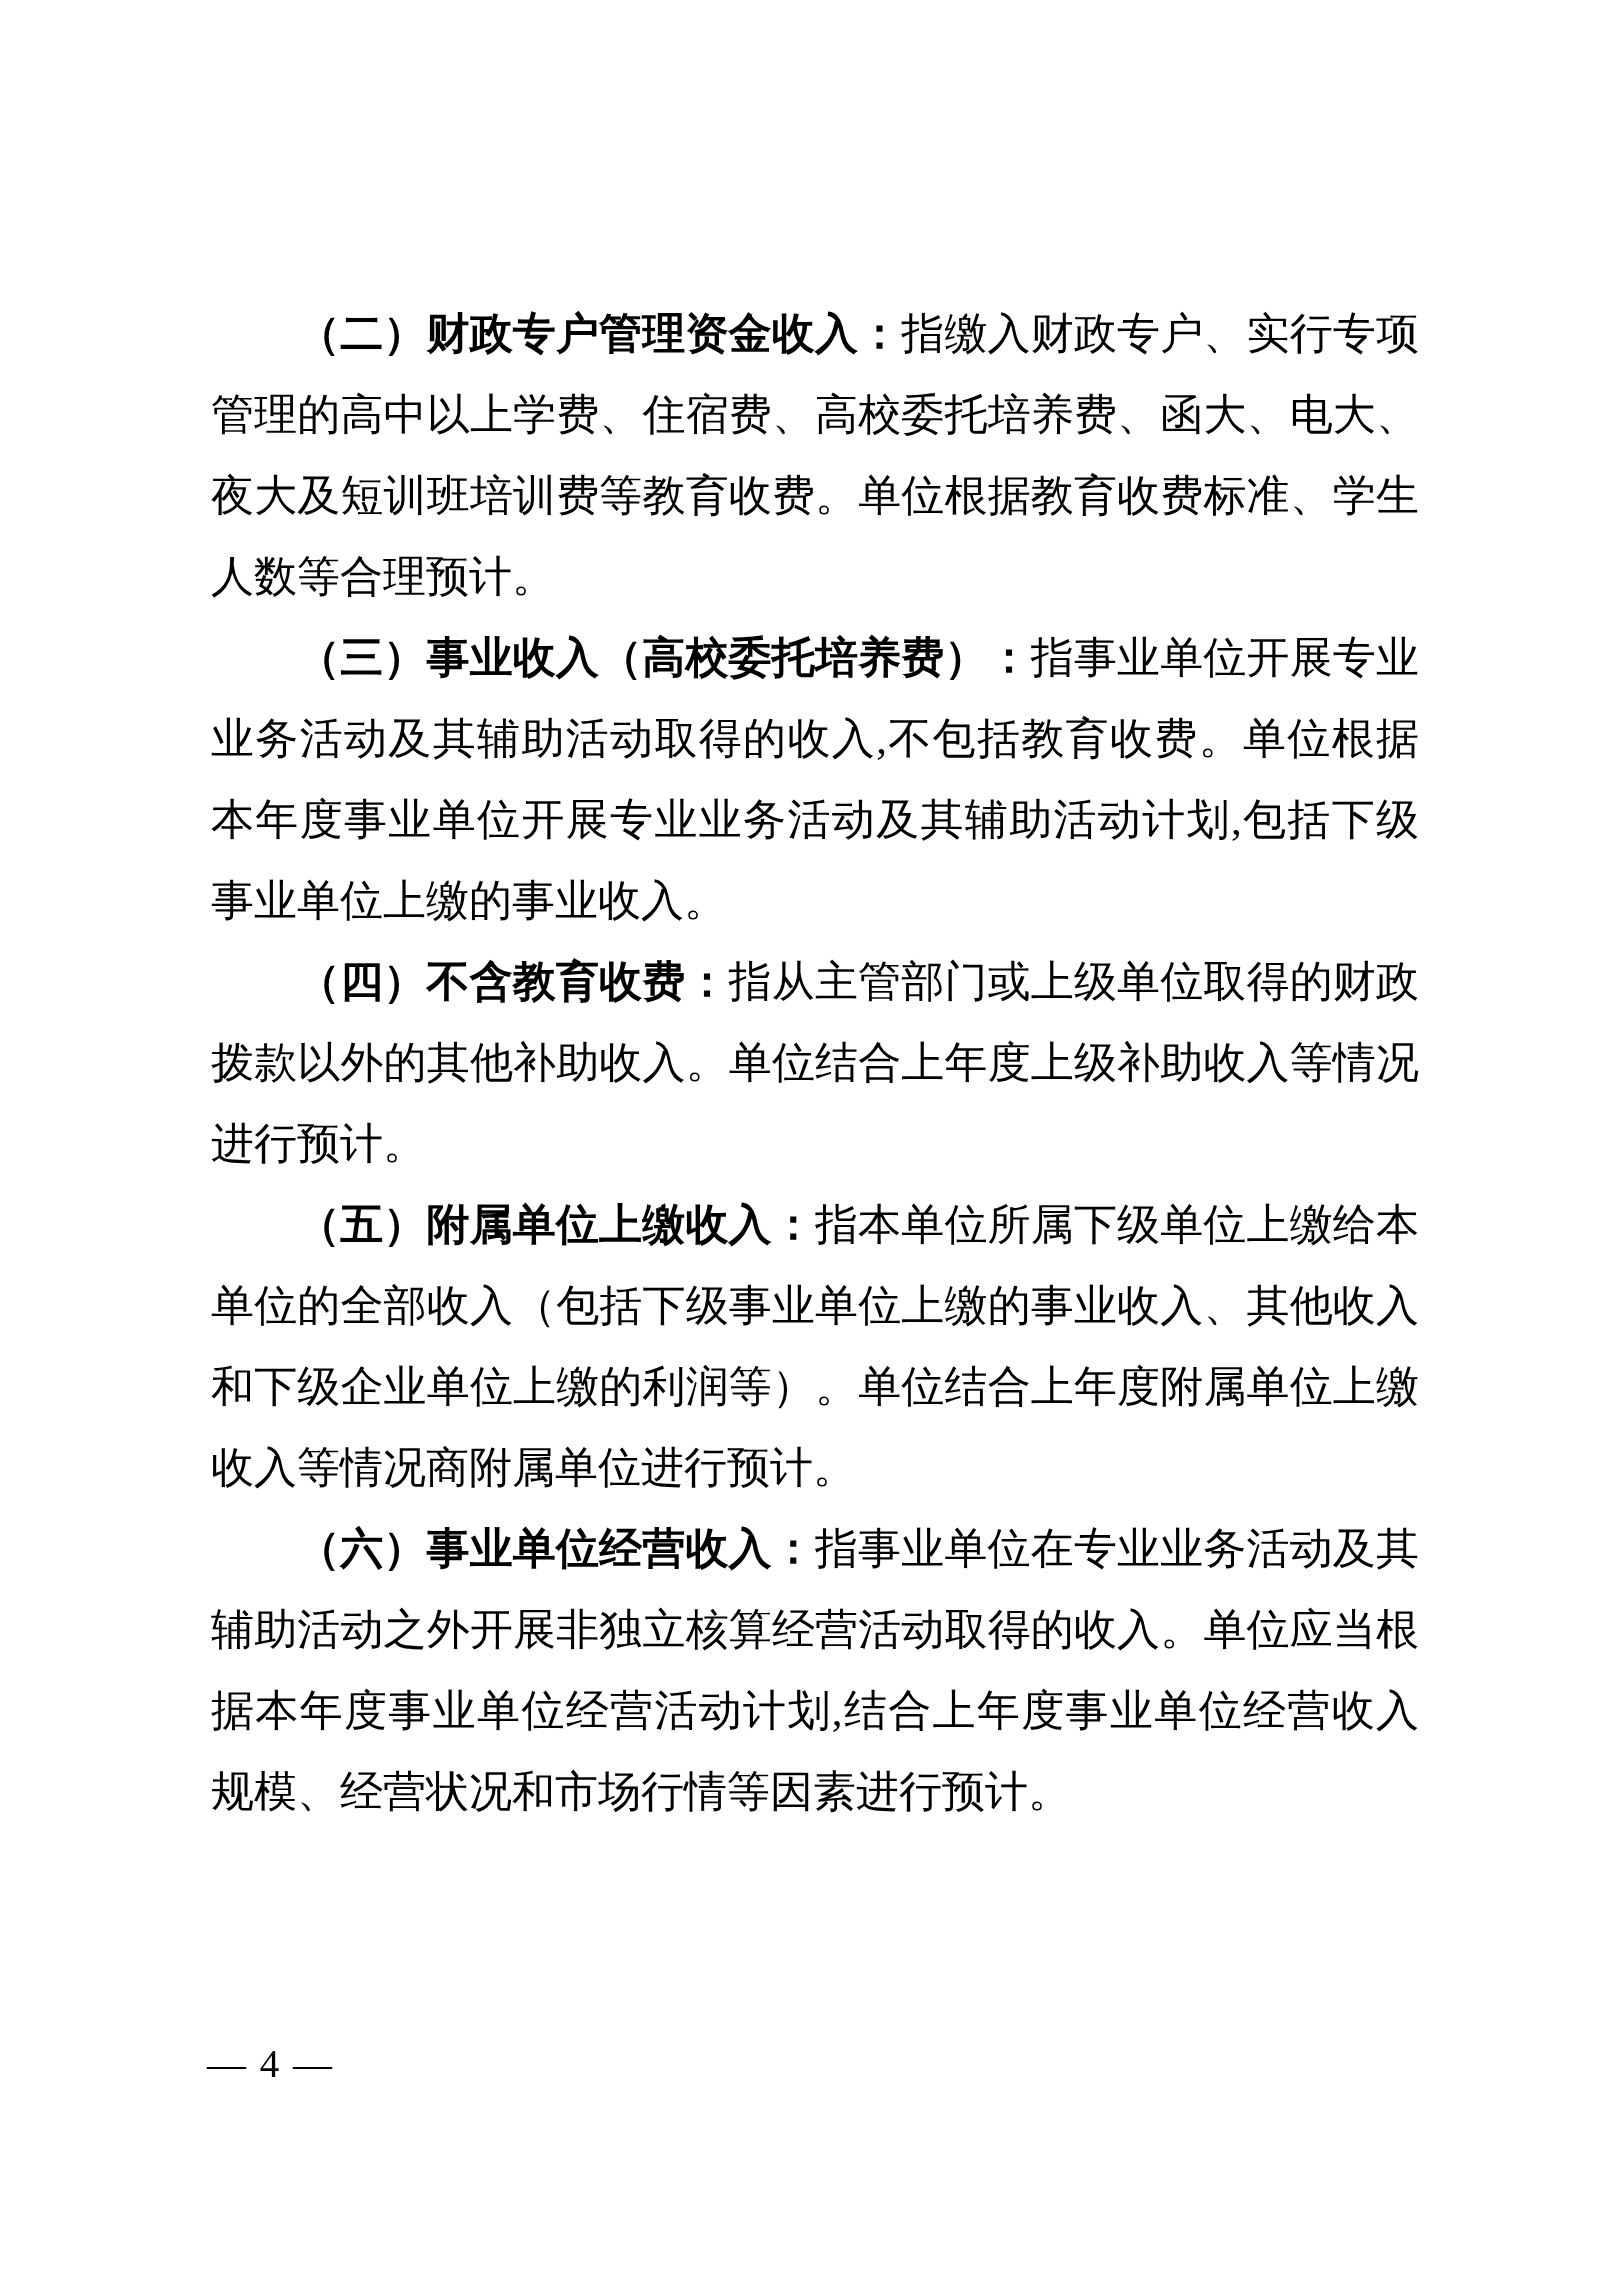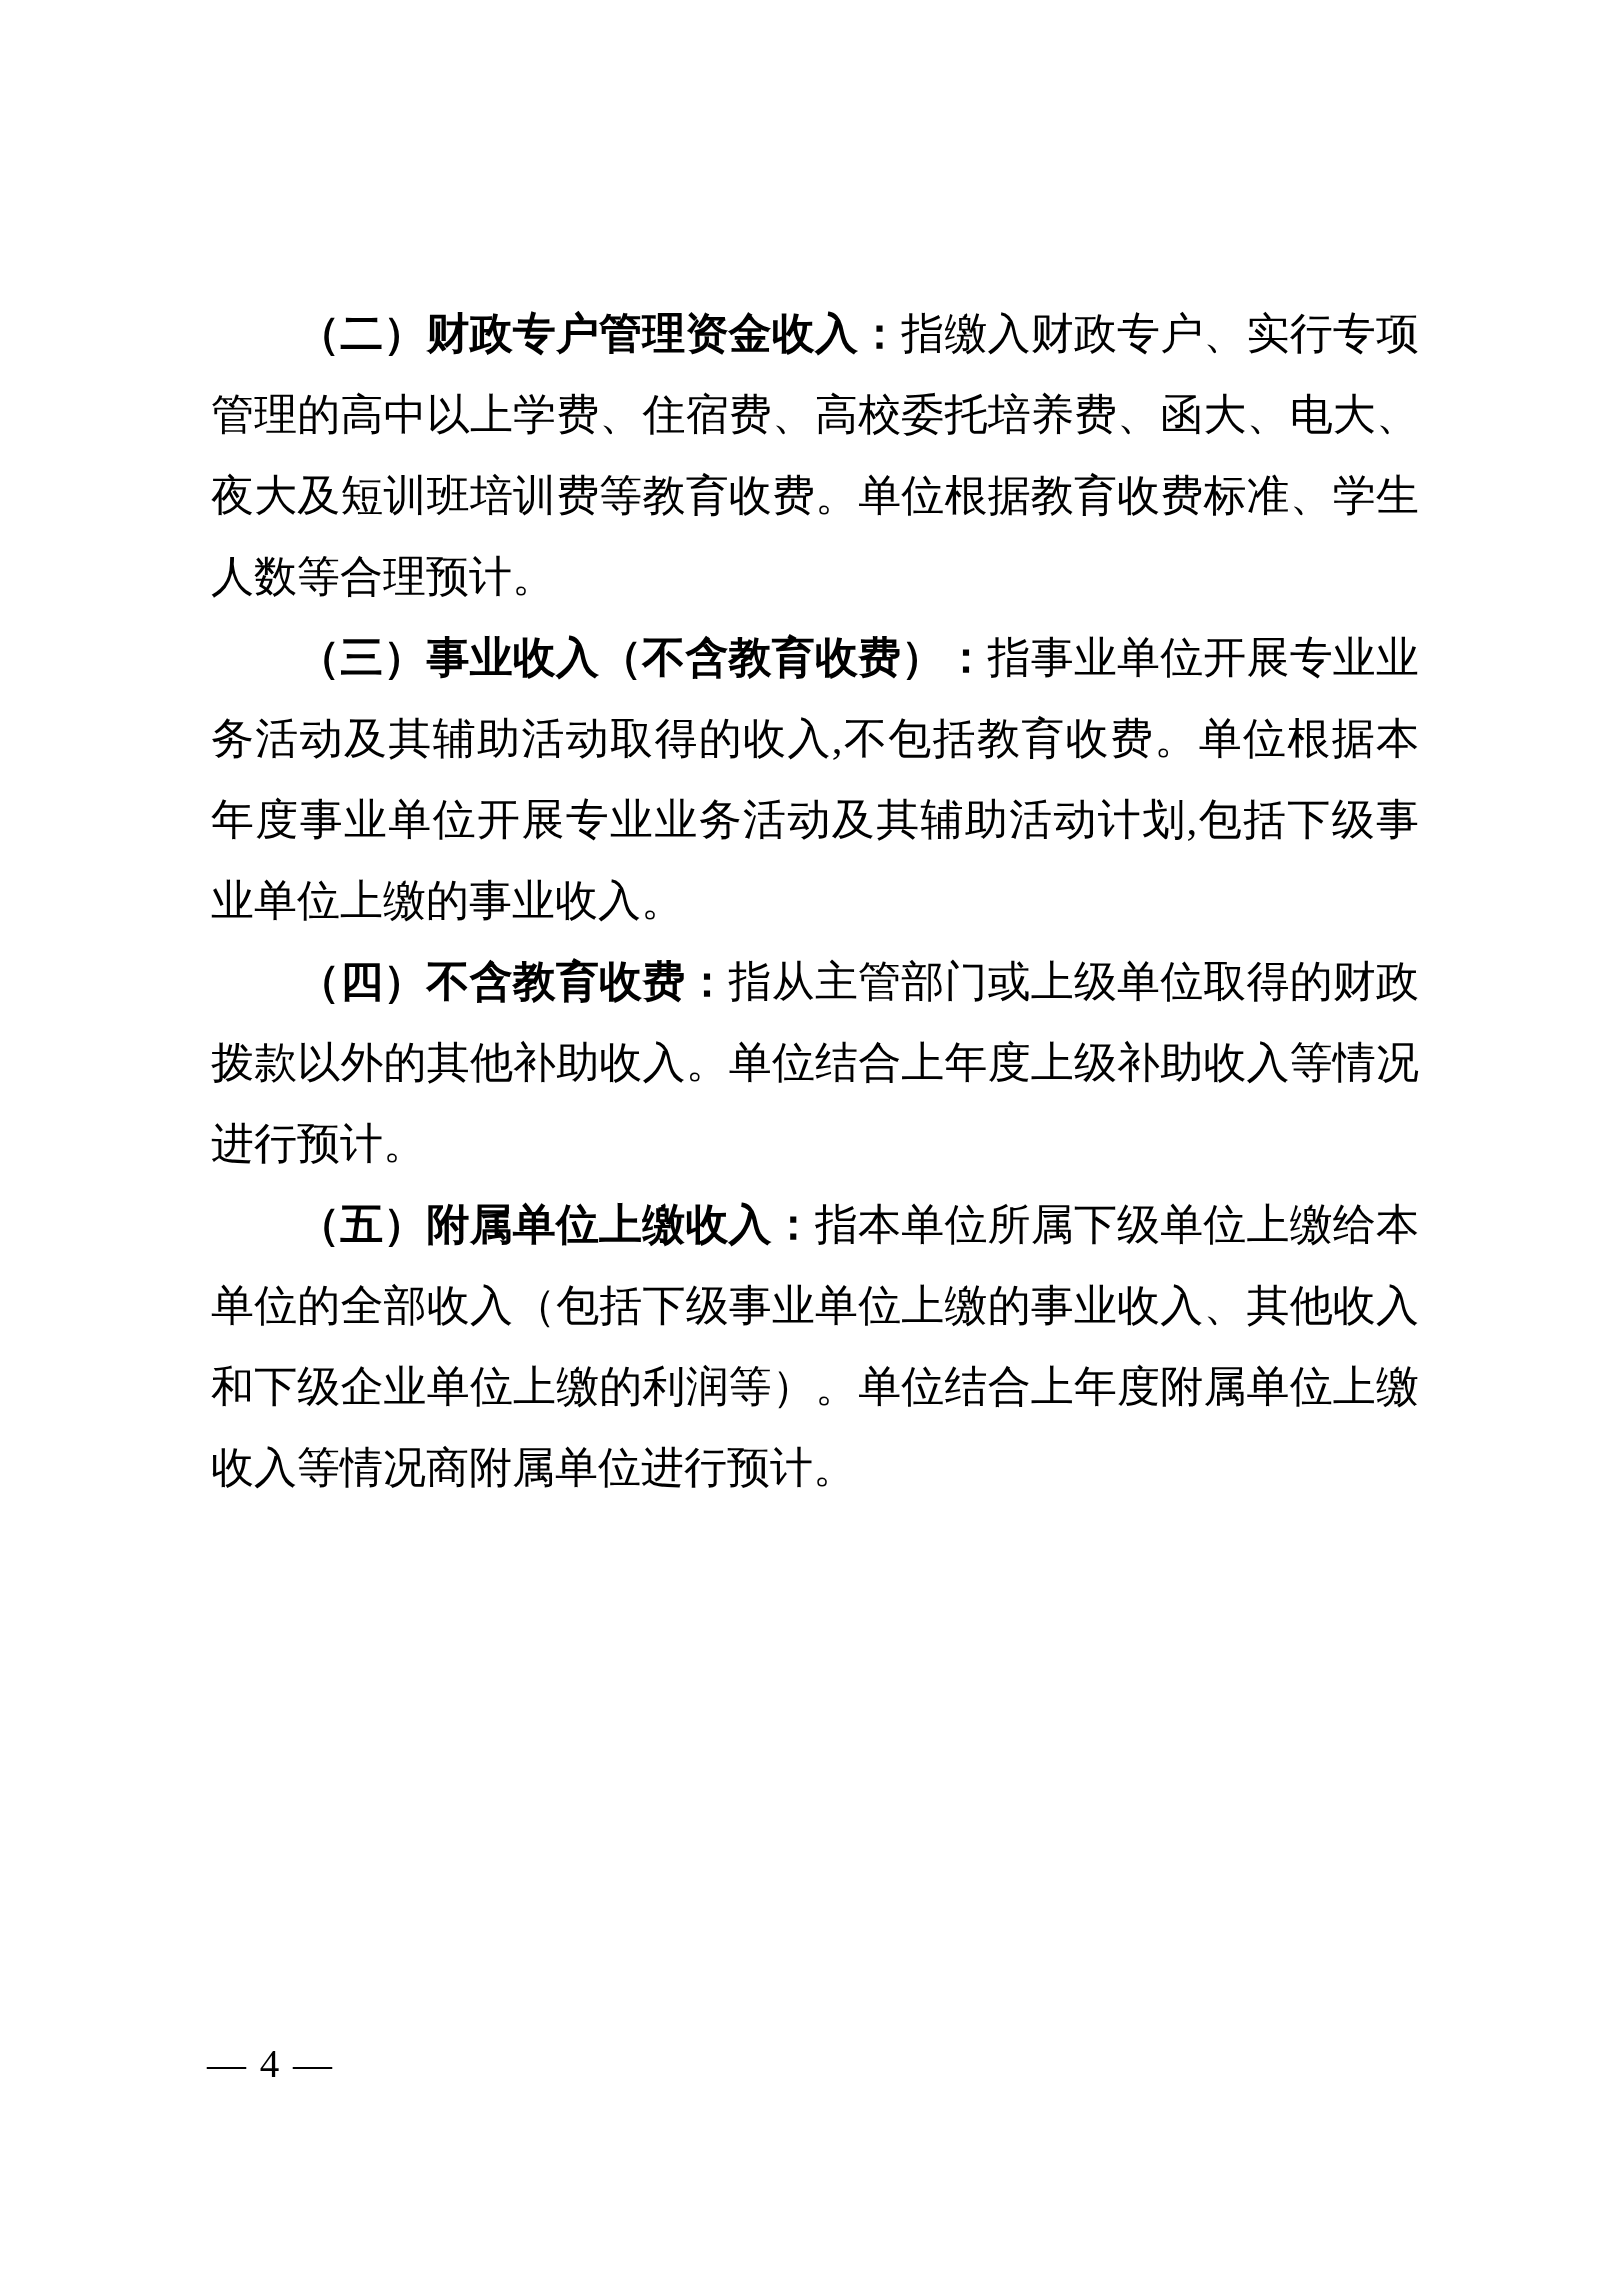--- a/index.html
+++ b/index.html
@@ -47,26 +47,27 @@
 </style>
 </head>
 <body>
 
 <div class="page">
 
   <div class="content">
 
     <p class="para"><span class="lead">（二）财政专户管理资金收入：</span><span class="body-text">指缴入财政专户、实行专项管理的高中以上学费、住宿费、高校委托培养费、函大、电大、夜大及短训班培训费等教育收费。单位根据教育收费标准、学生人数等合理预计。</span></p>
 
-    <p class="para"><span class="lead">（三）事业收入（不含教育收费）：</span><span class="body-text">指事业单位开展专业业务活动及其辅助活动取得的收入,不包括教育收费。单位根据本年度事业单位开展专业业务活动及其辅助活动计划,包括下级事业单位上缴的事业收入。</span></p>
+    <p class="para"><span class="lead">（三）事业收入（高校委托培养费）：</span><span class="body-text">指事业单位开展专业业务活动及其辅助活动取得的收入,不包括教育收费。单位根据本年度事业单位开展专业业务活动及其辅助活动计划,包括下级事业单位上缴的事业收入。</span></p>
 
     <p class="para"><span class="lead">（四）不含教育收费：</span><span class="body-text">指从主管部门或上级单位取得的财政拨款以外的其他补助收入。单位结合上年度上级补助收入等情况进行预计。</span></p>
 
     <p class="para"><span class="lead">（五）附属单位上缴收入：</span><span class="body-text">指本单位所属下级单位上缴给本单位的全部收入（包括下级事业单位上缴的事业收入、其他收入和下级企业单位上缴的利润等）。单位结合上年度附属单位上缴收入等情况商附属单位进行预计。</span></p>
 
+    <p class="para"><span class="lead">（六）事业单位经营收入：</span><span class="body-text">指事业单位在专业业务活动及其辅助活动之外开展非独立核算经营活动取得的收入。单位应当根据本年度事业单位经营活动计划,结合上年度事业单位经营收入规模、经营状况和市场行情等因素进行预计。</span></p>
 
 
   </div>
 
   <div class="page-number">— 4 —</div>
 
 </div>
 
 
 </body></html>

